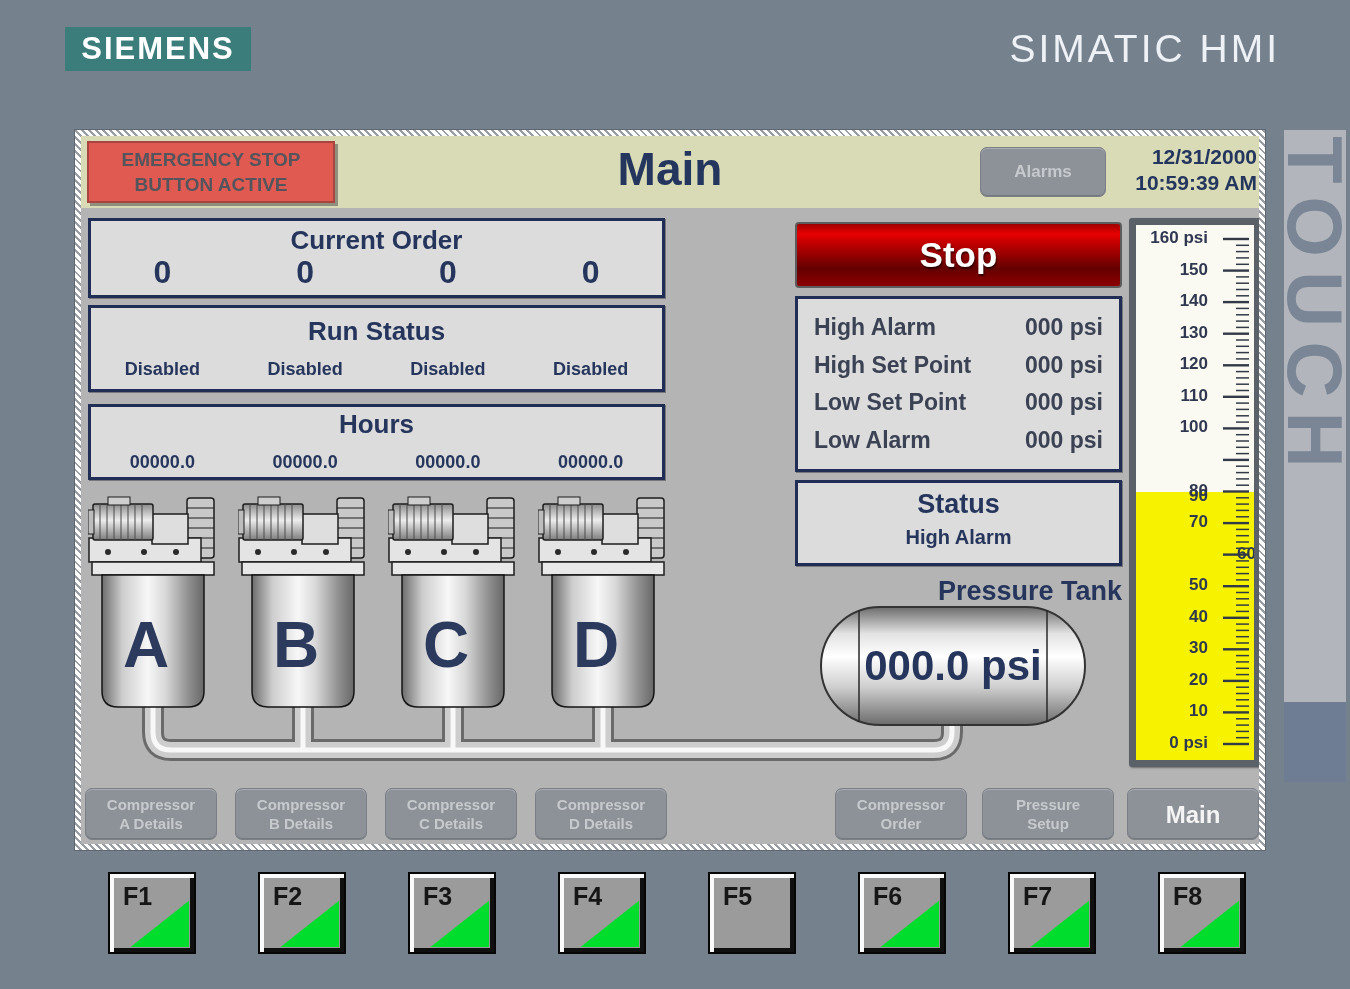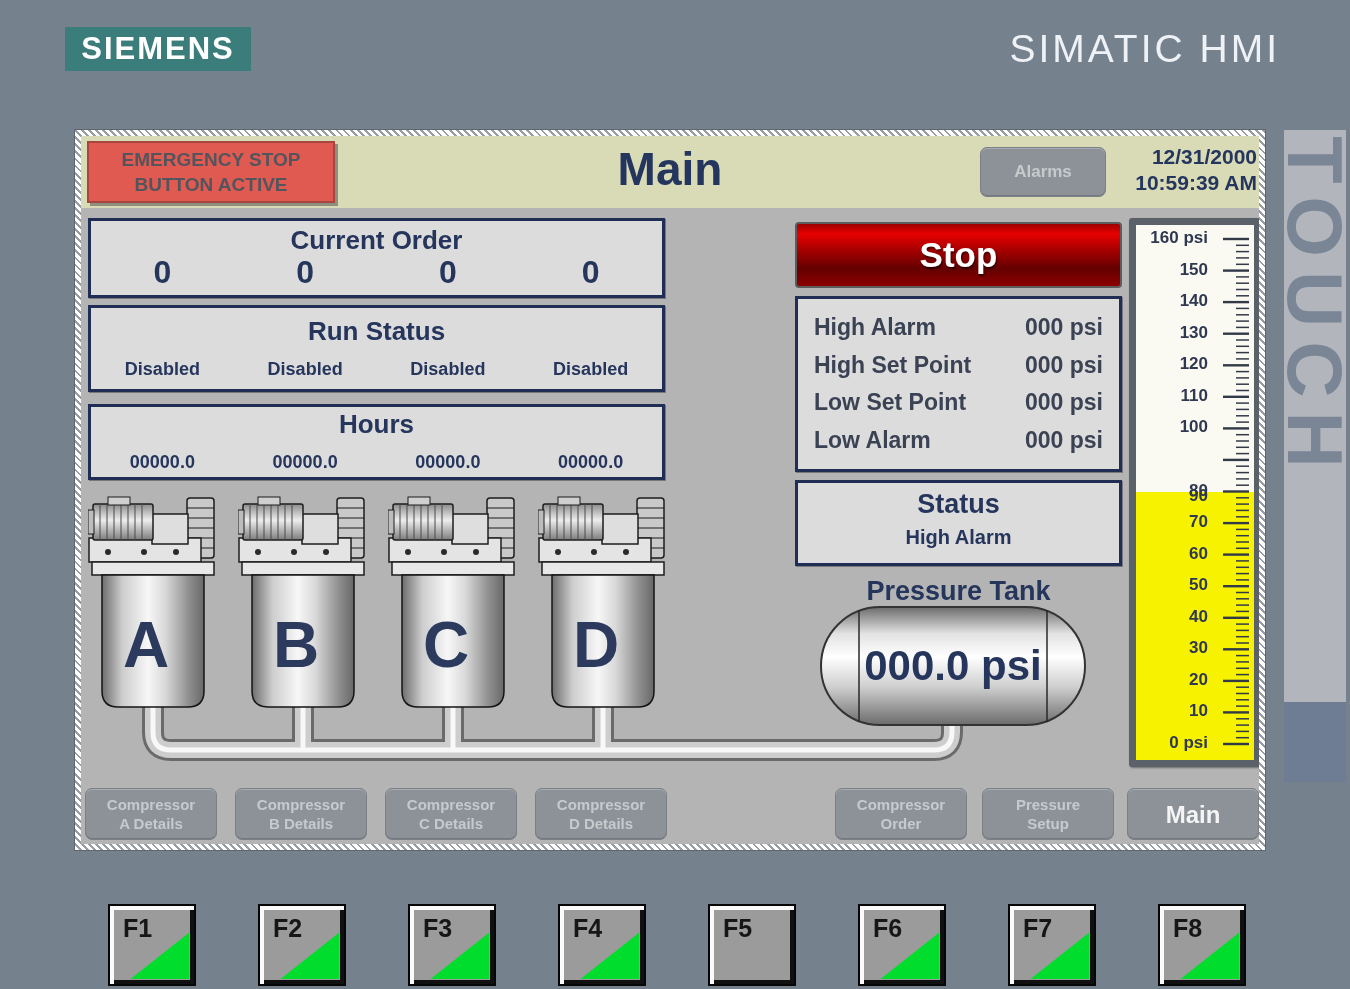--- a/index.html
+++ b/index.html
@@ -71,21 +71,21 @@
     background:linear-gradient(180deg,#9e0000 0%,#e80000 16%,#b00000 38%,#640000 72%,#8d0000 100%);
     color:#fff; font-weight:bold; font-size:35px;
     display:flex; align-items:center; justify-content:center;
     text-shadow:1px 2px 2px rgba(0,0,0,.6); }
   .setpoints { left:714px; top:88px; width:327px; height:176px;
     display:flex; flex-direction:column; justify-content:space-evenly; padding:4px 16px; }
   .sp-row { display:flex; justify-content:space-between; font-weight:bold; font-size:23px; color:#3b4254; }
   .status-panel { left:714px; top:272px; width:327px; height:86px; text-align:center; }
   .status-title { font-weight:bold; font-size:27px; margin-top:6px; }
   .status-value { font-weight:bold; font-size:20px; margin-top:6px; }
-  .tank-label { position:absolute; left:714px; top:368px; width:327px; text-align:center;
+  .tank-label { position:absolute; left:714px; top:368px; width:327px; text-align:right;
     color:#25355c; font-weight:bold; font-size:27px; }
   .pressure-tank { position:absolute; left:739px; top:398px; width:266px; height:120px;
     border-radius:60px; border:2px solid #333;
     background:linear-gradient(180deg,#707070 0%,#e2e2e2 22%,#ffffff 42%,#cfcfcf 68%,#6e6e6e 100%);
     display:flex; align-items:center; justify-content:center; }
   .pressure-tank .seam { position:absolute; top:2px; bottom:2px; width:2px; background:rgba(40,40,40,.75); }
   .seam-l { left:36px; } .seam-r { right:36px; }
   .tank-value { color:#25355c; font-weight:bold; font-size:42px; }
 
   
@@ -106,21 +106,21 @@
 
   
   .nav-btn { position:absolute; top:580px; height:52px; width:132px;
     background:#8d9298; border:1px solid #7a8086; border-radius:7px;
     box-shadow:inset 0 1px 0 #a9aeb4, inset 0 -1px 0 #74797f;
     color:#c7cacd; font-weight:bold; font-size:15px; line-height:19px;
     display:flex; flex-direction:column; align-items:center; justify-content:center; text-align:center; }
   .nav-main { color:#f4f4f4; font-size:24px; }
 
   
-  .fkey { position:absolute; top:904px; width:88px; height:82px;
+  .fkey { position:absolute; top:872px; width:88px; height:82px;
     background:#9b9b9b; border:2px solid #060606;
     box-shadow:inset 4px 4px 0 #fbfbfb, inset -4px -4px 0 #101010; }
   .fkey-label { position:absolute; left:13px; top:8px; color:#161616;
     font-weight:bold; font-size:25px; }
   .fkey-tri { position:absolute; left:5px; top:5px; right:5px; bottom:5px;
     background:#00dd2c; clip-path:polygon(100% 32%, 100% 100%, 21% 100%); }
 
   .defs-svg { position:absolute; width:0; height:0; }
 </style>
 </head>
@@ -325,21 +325,21 @@
                 <div class="gauge-lbl" style="top: 3px;">160 psi</div>
                 <div class="gauge-lbl" style="top: 34.5625px;">150</div>
                 <div class="gauge-lbl" style="top: 66.125px;">140</div>
                 <div class="gauge-lbl" style="top: 97.6875px;">130</div>
                 <div class="gauge-lbl" style="top: 129.25px;">120</div>
                 <div class="gauge-lbl" style="top: 160.812px;">110</div>
                 <div class="gauge-lbl" style="top: 192.375px; padding-left: 8px;">100</div>
                 <div class="gauge-lbl" style="top: 239px; margin-top: 22px;">90</div>
                 <div class="gauge-lbl" style="top: 255.5px;">80</div>
                 <div class="gauge-lbl" style="top: 287.062px; padding-left: 16px;">70</div>
-                <div class="gauge-lbl" style="top: 318.625px;">60</div>
+                <div class="gauge-lbl" style="top: 318.625px; margin-left: 48px;">60</div>
                 <div class="gauge-lbl" style="top: 350.188px;">50</div>
                 <div class="gauge-lbl" style="top: 381.75px;">40</div>
                 <div class="gauge-lbl" style="top: 413.312px;">30</div>
                 <div class="gauge-lbl" style="top: 444.875px;">20</div>
                 <div class="gauge-lbl" style="top: 476.438px;">10</div>
                 <div class="gauge-lbl" style="top: 508px;">0 psi</div>
               </div>
             <svg class="gauge-ticks" preserveAspectRatio="none" viewBox="0 0 44 535">
                 <line x1="15" y1="519.0" x2="41" y2="519.0" stroke="#333a47" stroke-width="2.4"></line>
                 <line x1="28" y1="512.7" x2="41" y2="512.7" stroke="#333a47" stroke-width="1.5"></line>

